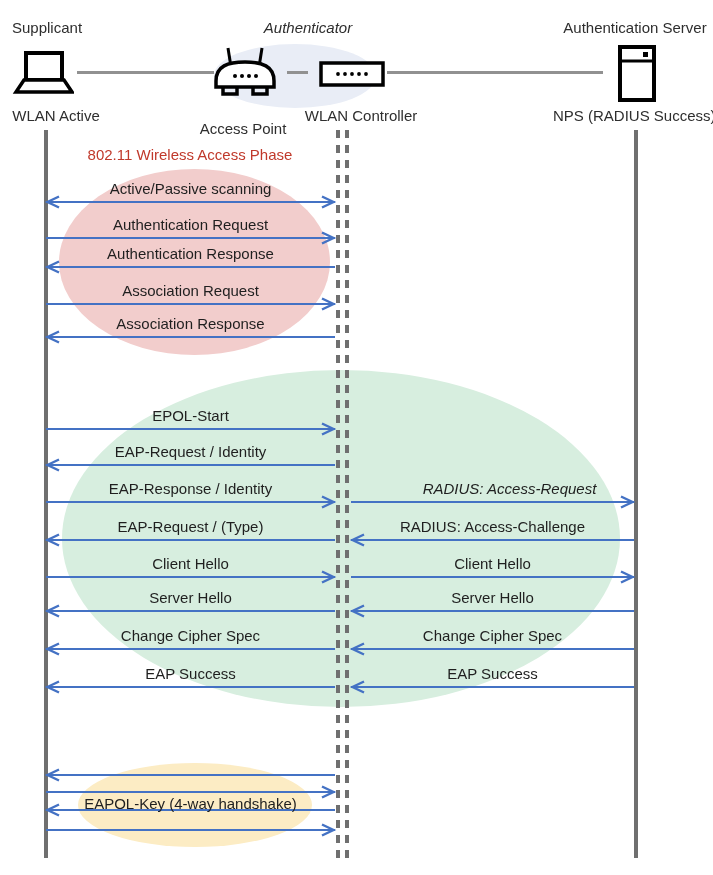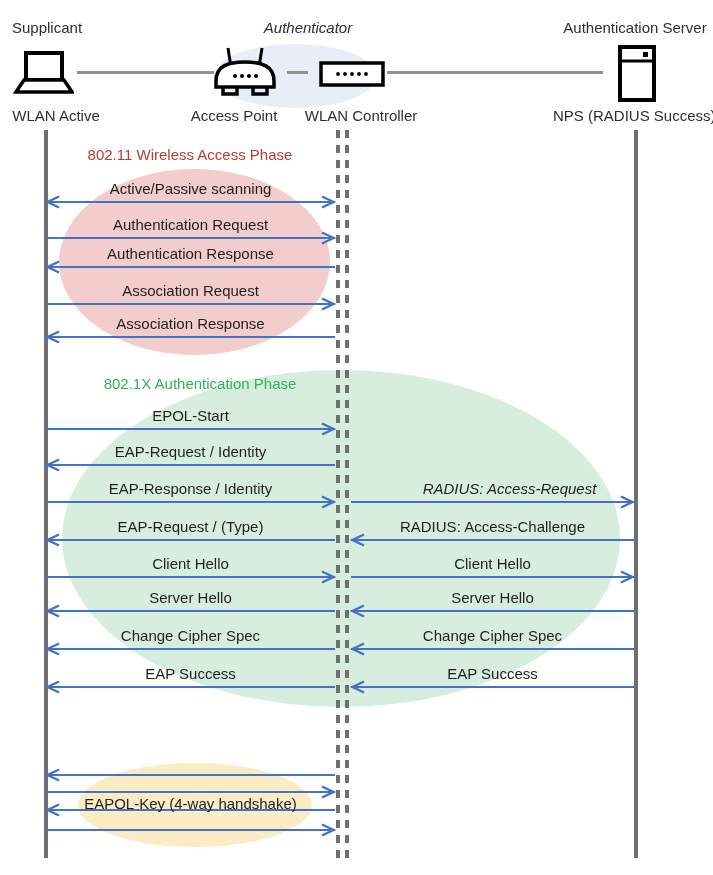--- a/index.html
+++ b/index.html
@@ -76,35 +76,34 @@
     <circle cx="47" cy="13" r="1.9" fill="#000"></circle>
   </svg>
 
   <svg class="icon" style="left:618px;top:45px;" width="38" height="57" viewBox="0 0 38 57">
     <rect x="2" y="2" width="34" height="53" fill="#fff" stroke="#000" stroke-width="4"></rect>
     <line x1="4" y1="16" x2="34" y2="16" stroke="#000" stroke-width="3"></line>
     <rect x="25" y="7" width="5" height="5" fill="#000"></rect>
   </svg>
 
   <div class="device-label" style="left:0px;width:112px;">WLAN Active</div>
-  <div class="device-label" style="left:174px;width:120px;">Access Point</div>
+  <div class="device-label" style="left:183px;width:120px;margin-top:13px;">Access Point</div>
   <div class="device-label" style="left:301px;width:120px;">WLAN Controller</div>
   <div class="device-label" style="left:553px;width:160px;">NPS (RADIUS Success)</div>
 
   <div class="lifeline" style="left:44px;"></div>
   <div class="lifeline dashed" style="left:336px;"></div>
   <div class="lifeline dashed" style="left:345px;"></div>
   <div class="lifeline" style="left:634px;"></div>
 
   <div class="phase-ellipse phase1-ellipse"></div>
   <div class="phase-ellipse phase2-ellipse"></div>
   <div class="phase-ellipse phase3-ellipse"></div>
 
   <div class="phase-title phase1-title">802.11 Wireless Access Phase</div>
-  <div class="phase-title phase2-title">802.1X Authentication Phase</div>
 
   <div id="messages">
       <div class="msg-label" style="left: -14px; width: 409px; top: 180px;">Active/Passive scanning</div>
       <svg class="msg-arrow" width="289" height="16" style="left: 46px; top: 194px;">
         <line x1="0" x2="289" y1="8" y2="8" stroke="var(--arrow)" stroke-width="2.2"></line>
         <polyline points="276,2.5 287.5,8 276,13.5" fill="none" stroke="var(--arrow)" stroke-width="2.4"></polyline>
         <polyline points="13,2.5 1.5,8 13,13.5" fill="none" stroke="var(--arrow)" stroke-width="2.4"></polyline>
       </svg>
       <div class="msg-label" style="left: -14px; width: 409px; top: 216px;">Authentication Request</div>
       <svg class="msg-arrow" width="289" height="16" style="left: 46px; top: 230px;">

